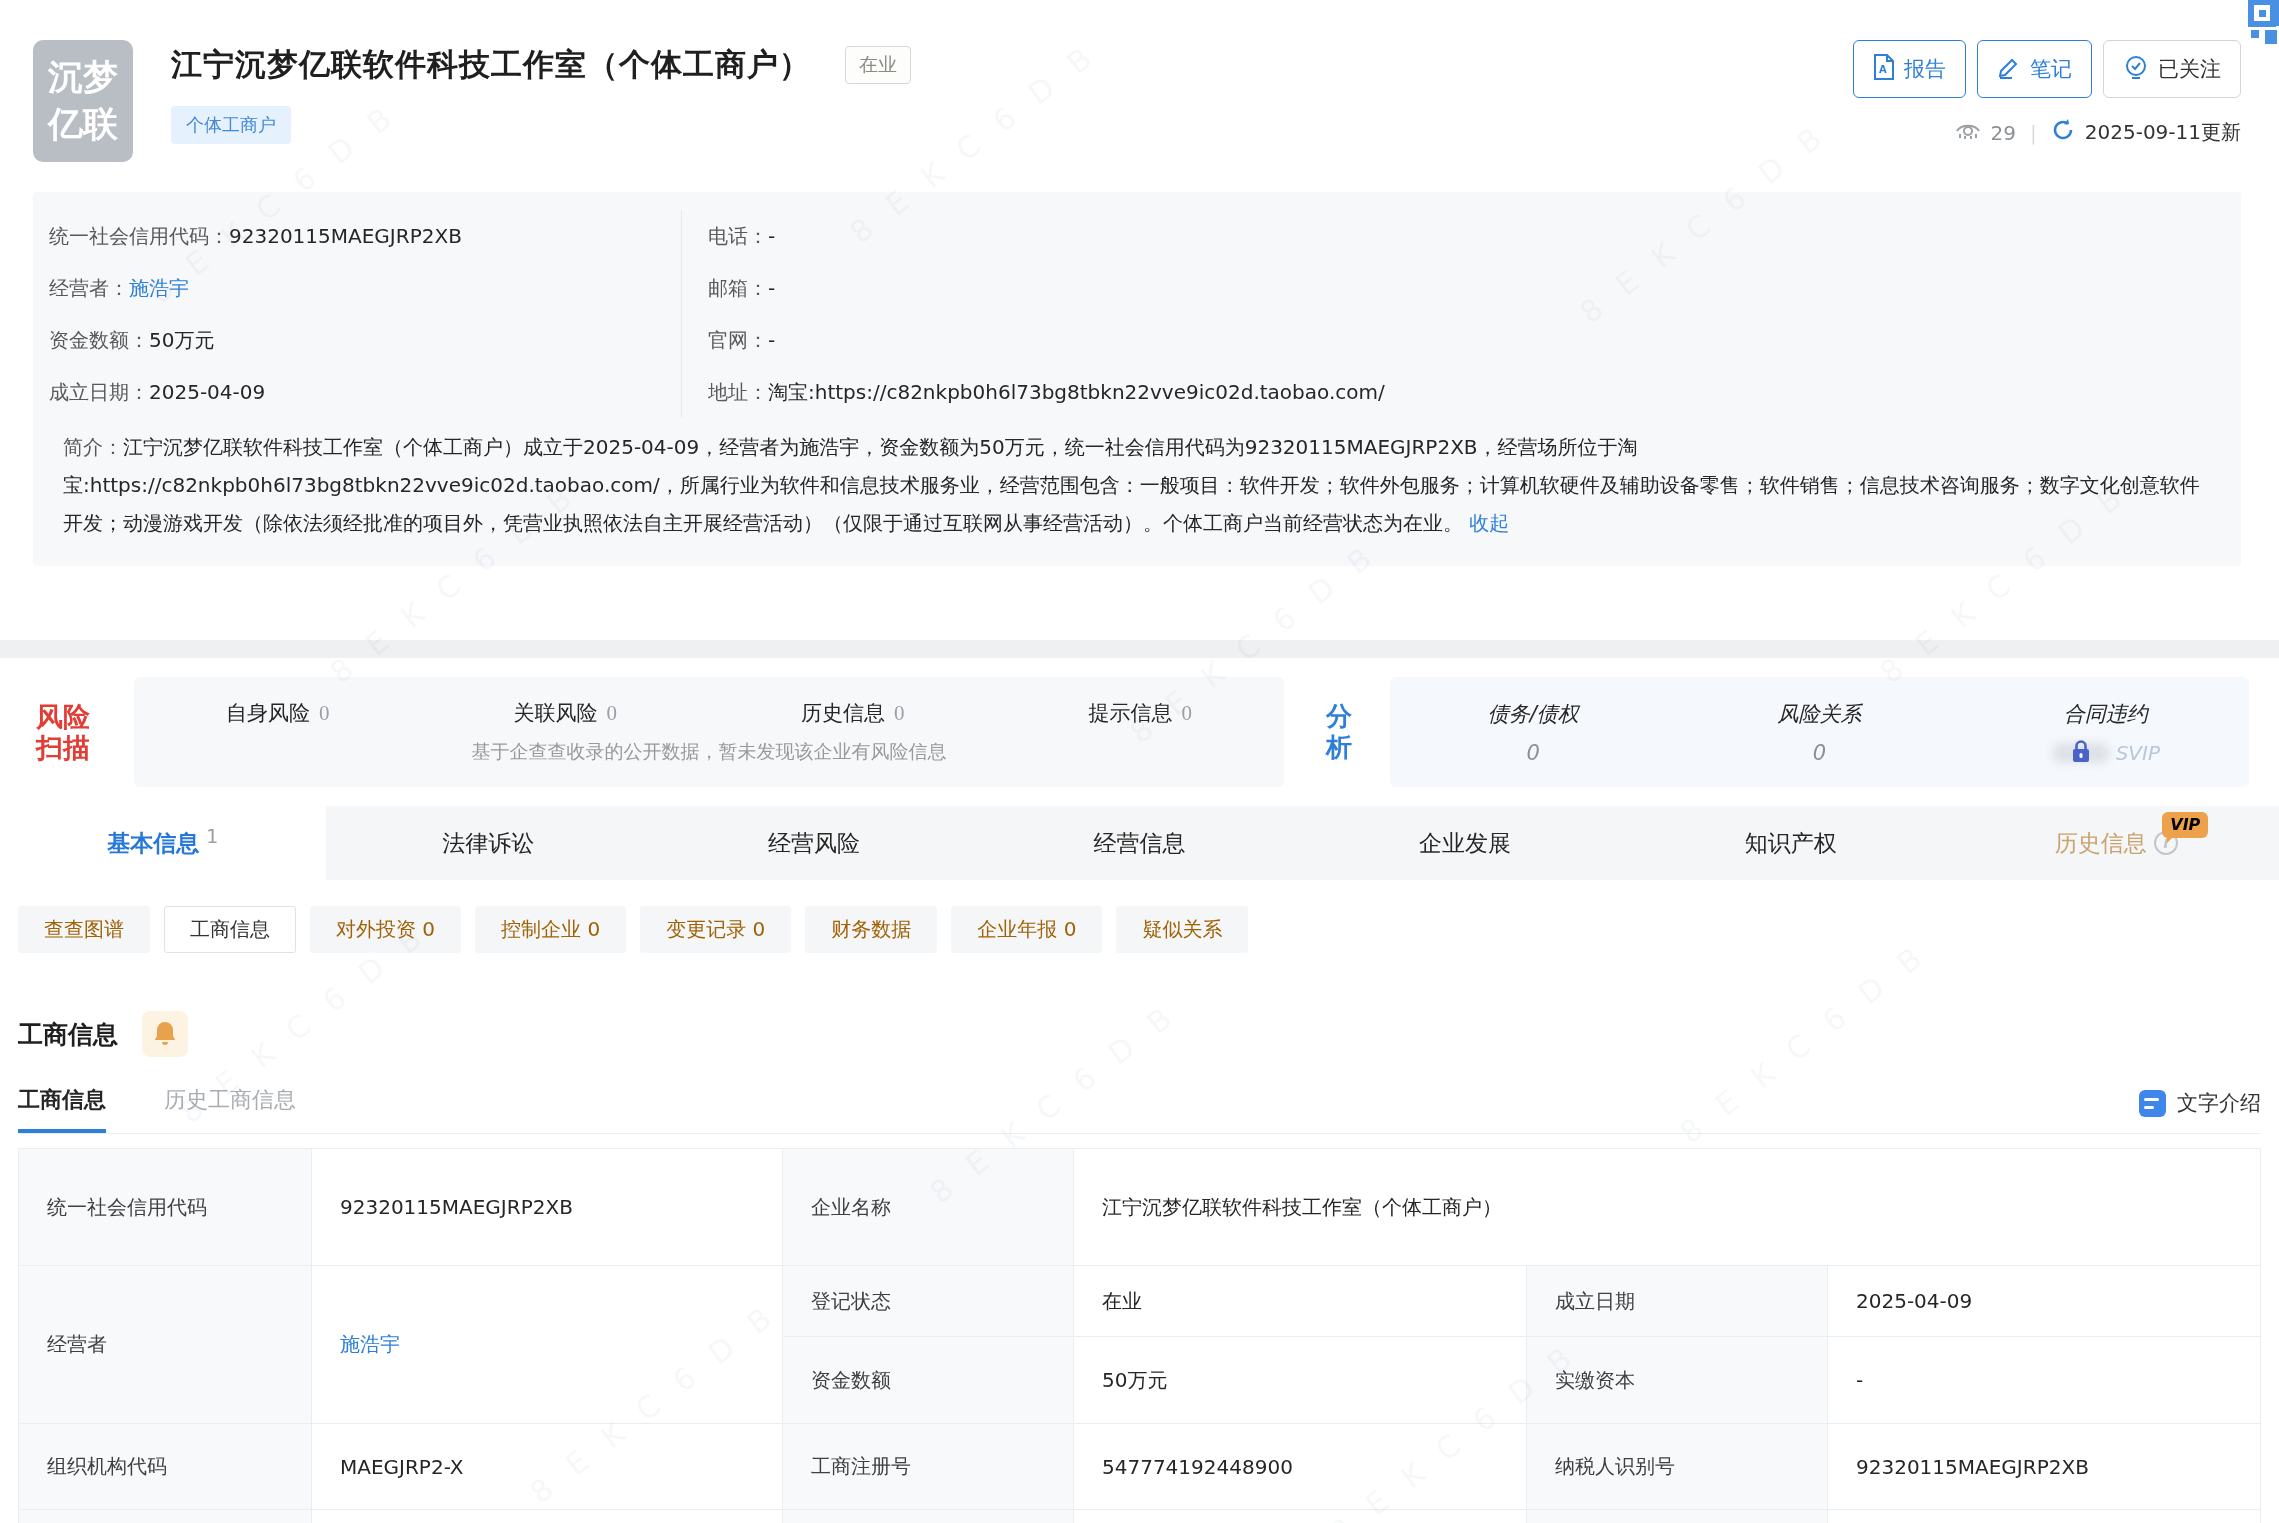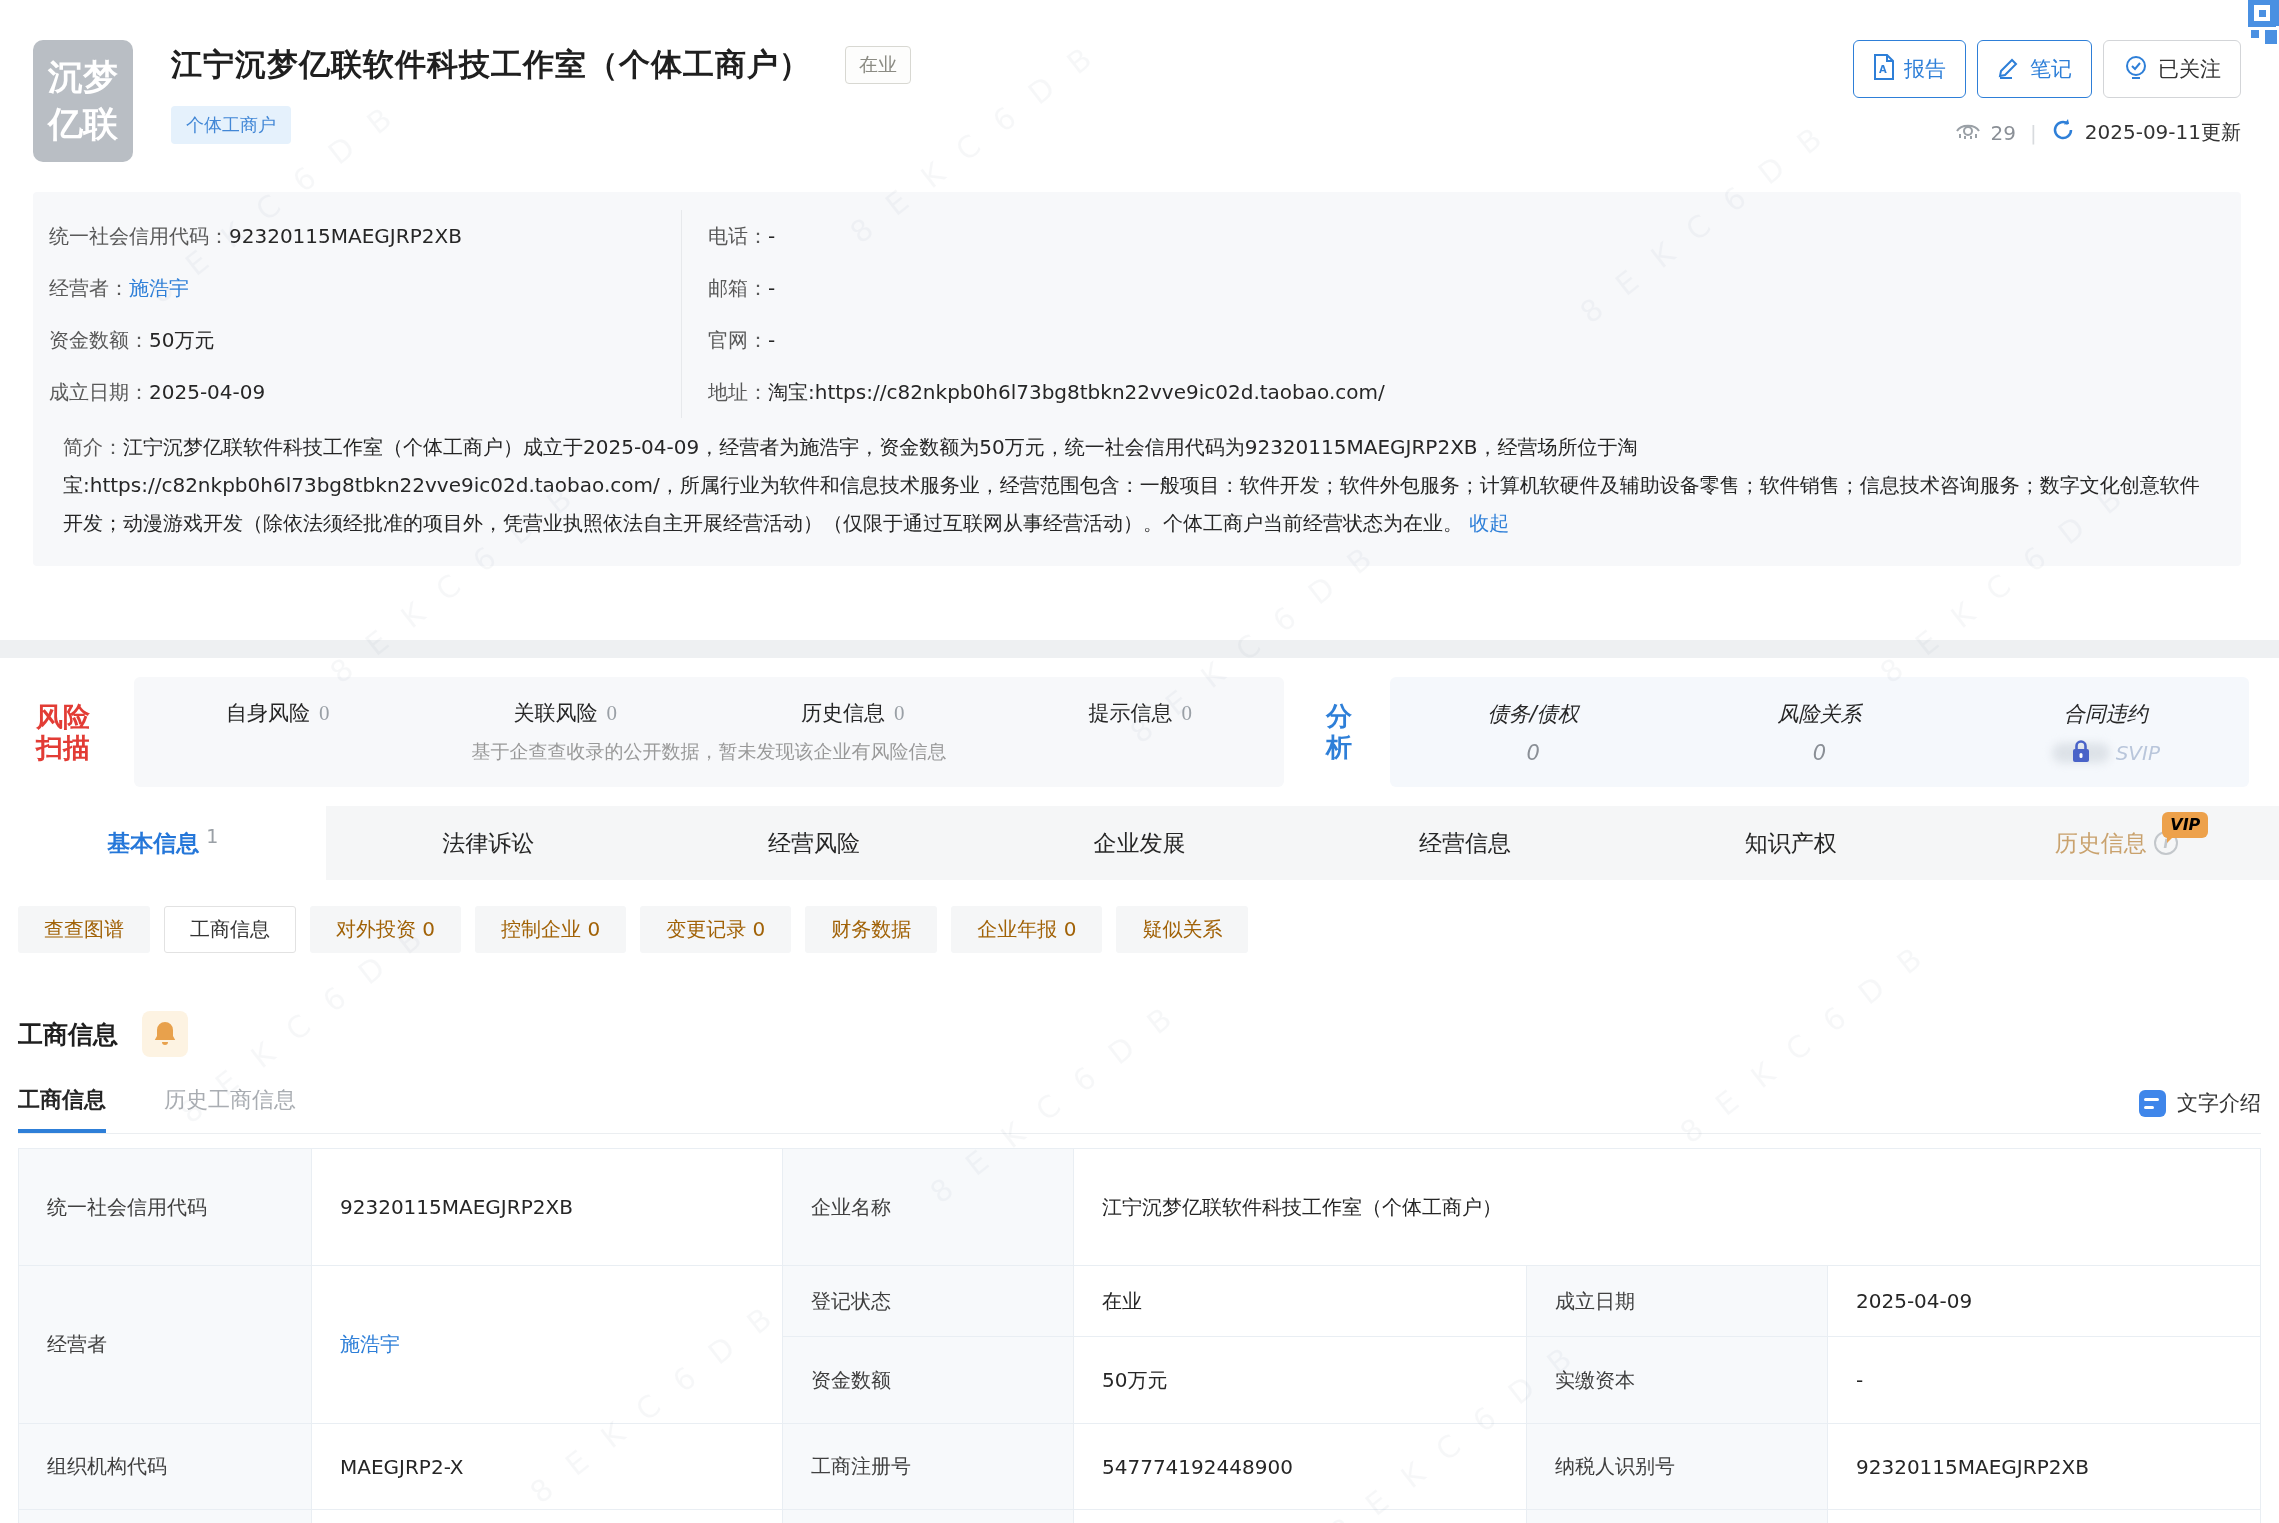--- a/index.html
+++ b/index.html
@@ -302,24 +302,24 @@
       <span>基本信息</span>
       <span class="tab-count">1</span>
     </div>
     <div class="tab">
       <span>法律诉讼</span>
     </div>
     <div class="tab">
       <span>经营风险</span>
     </div>
     <div class="tab">
+      <span>经营信息</span>
+    </div>
+    <div class="tab">
       <span>企业发展</span>
-    </div>
-    <div class="tab">
-      <span>经营信息</span>
     </div>
     <div class="tab">
       <span>知识产权</span>
     </div>
     <div class="tab vip">
       <span>历史信息</span>
       <span class="info-circle">i</span>
       <span class="vip-badge">VIP</span>
     </div>
   </div>

